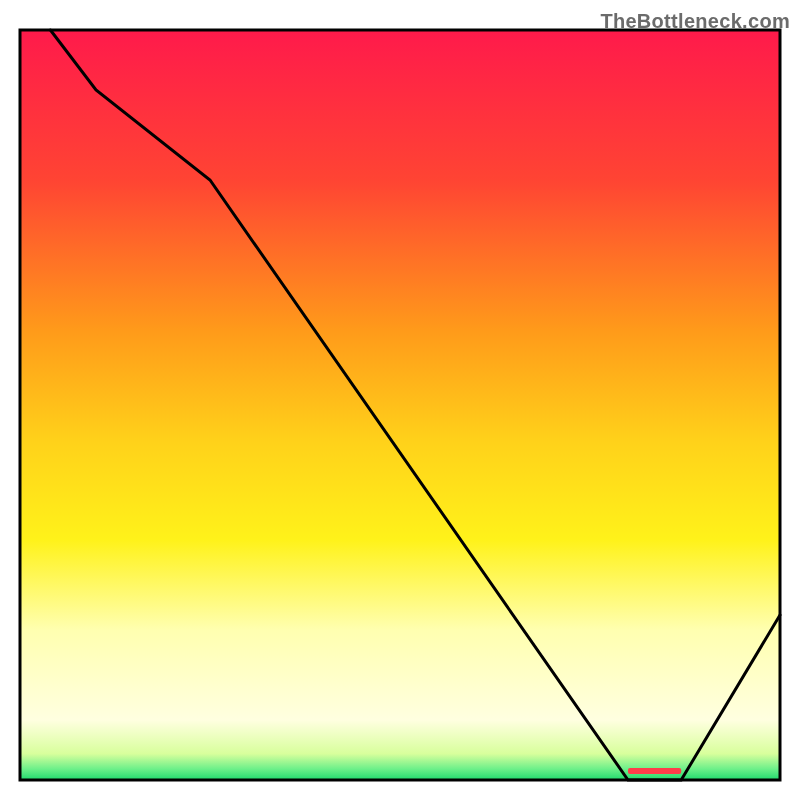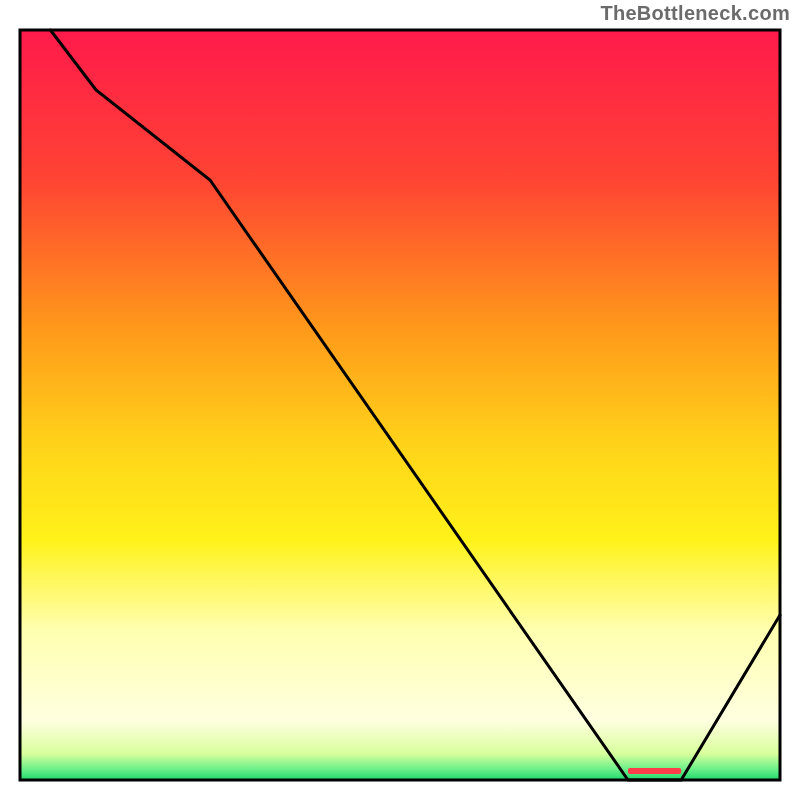--- a/index.html
+++ b/index.html
@@ -11,21 +11,21 @@
     font-family: Arial, Helvetica, sans-serif;
     overflow: hidden;
   }
   .stage {
     position: relative;
     width: 800px;
     height: 800px;
   }
   .attribution {
     position: absolute;
-    top: 2px;
+    top: 10px;
     right: 10px;
     font-size: 20px;
     font-weight: 600;
     color: #6b6b6b;
     letter-spacing: 0.3px;
   }
   svg.plot {
     position: absolute;
     left: 0;
     top: 0;

